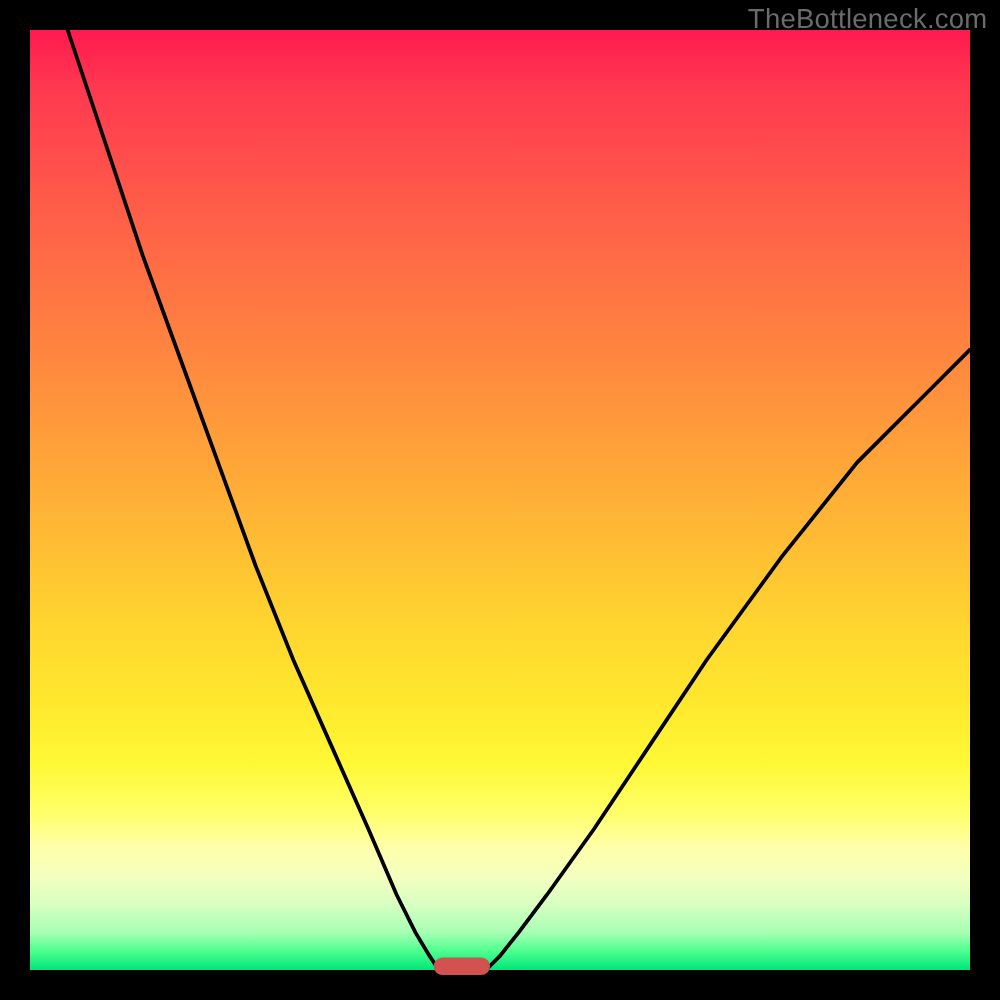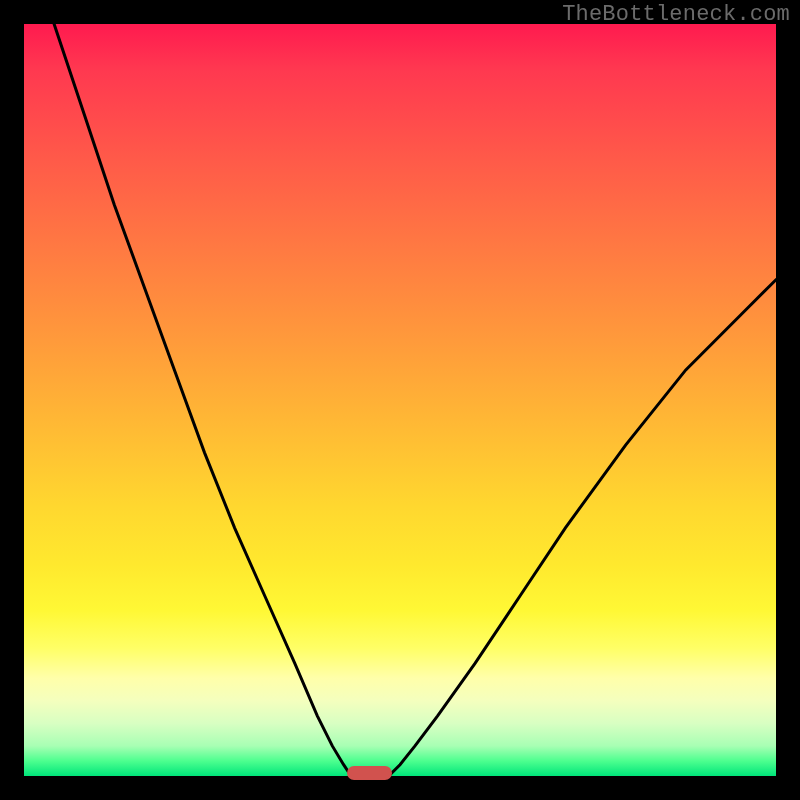--- a/index.html
+++ b/index.html
@@ -46,21 +46,20 @@
   }
   .watermark {
     position: absolute;
     top: 2px;
     right: 10px;
     color: #6b6b6b;
     font-size: 22px;
     font-weight: 500;
     letter-spacing: 0.2px;
     user-select: none;
-    font-family: Liberation Mono, monospace;
   }
   svg.curve {
     position: absolute;
     left: 24px;
     top: 24px;
     width: 752px;
     height: 752px;
     overflow: visible;
   }
   .marker {

